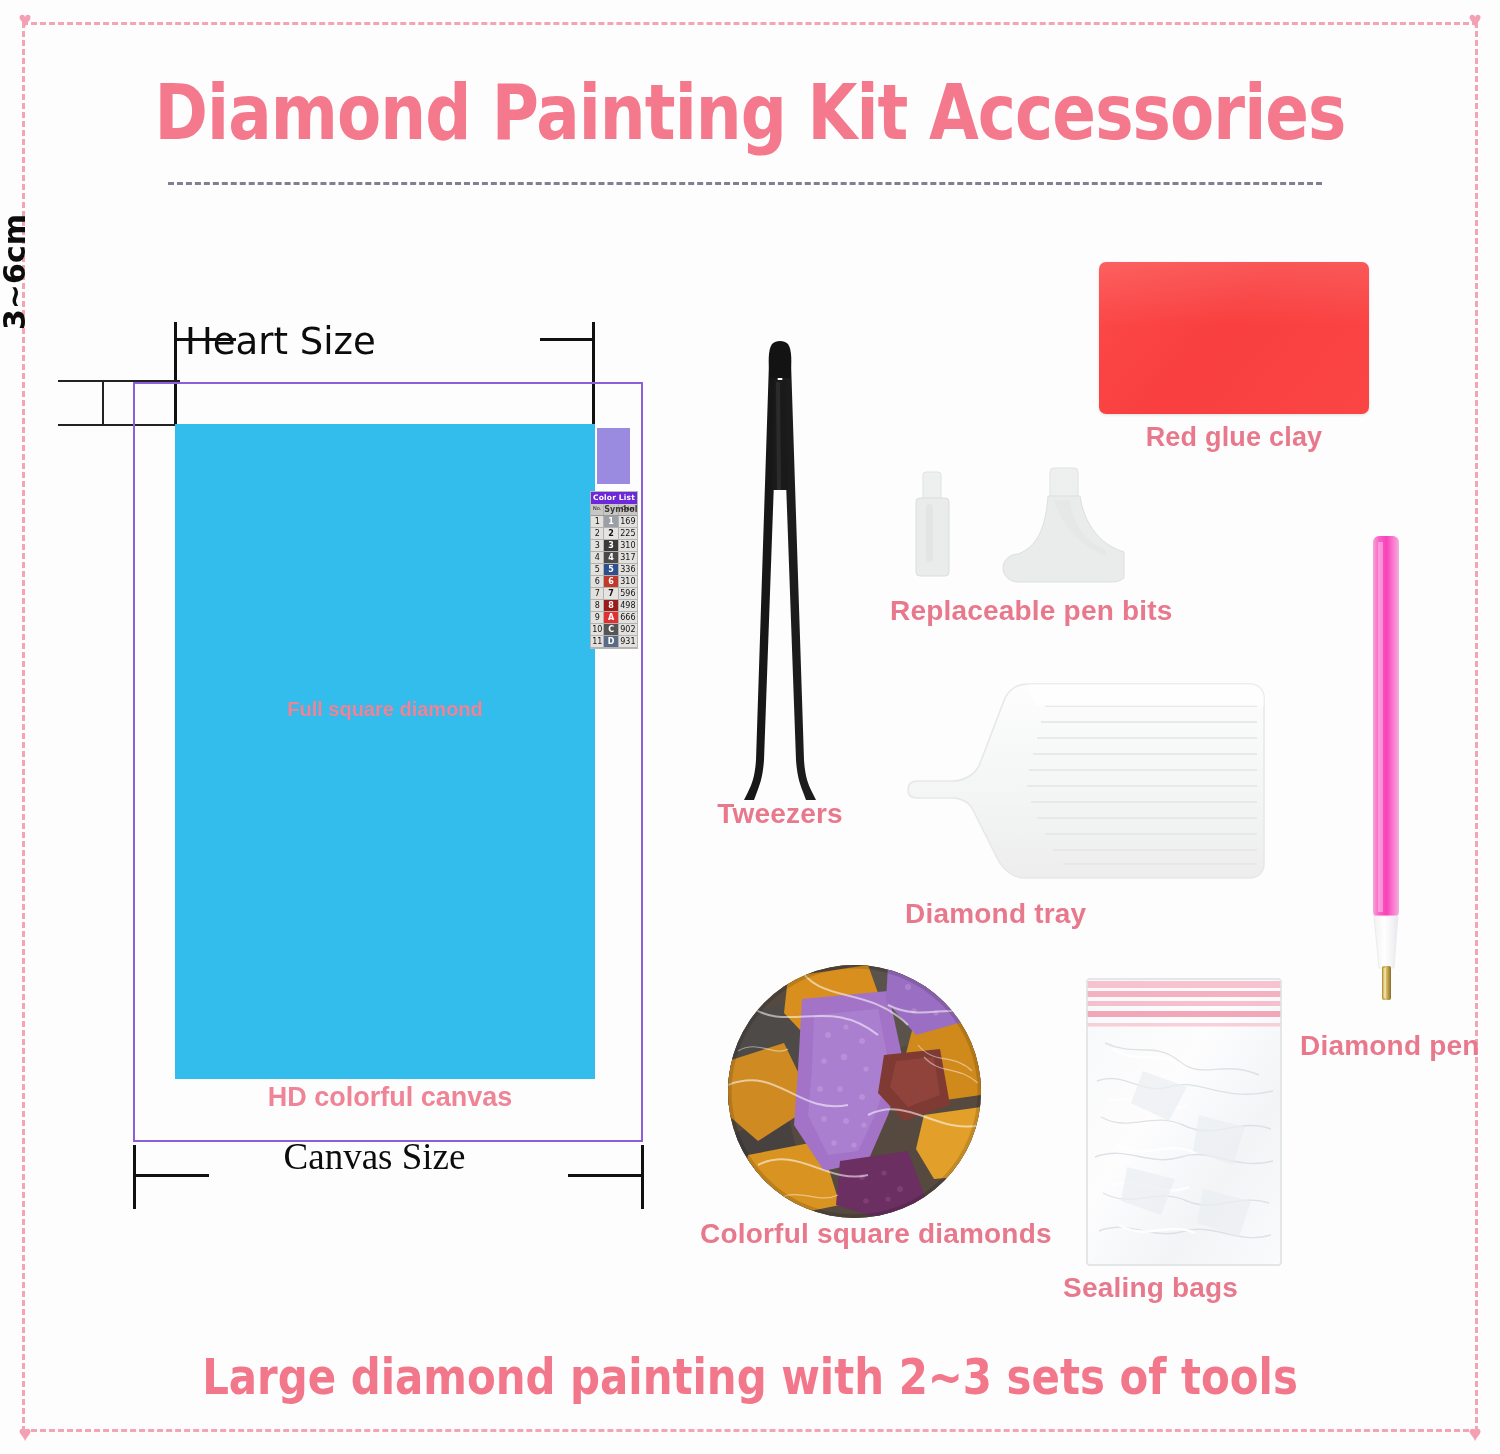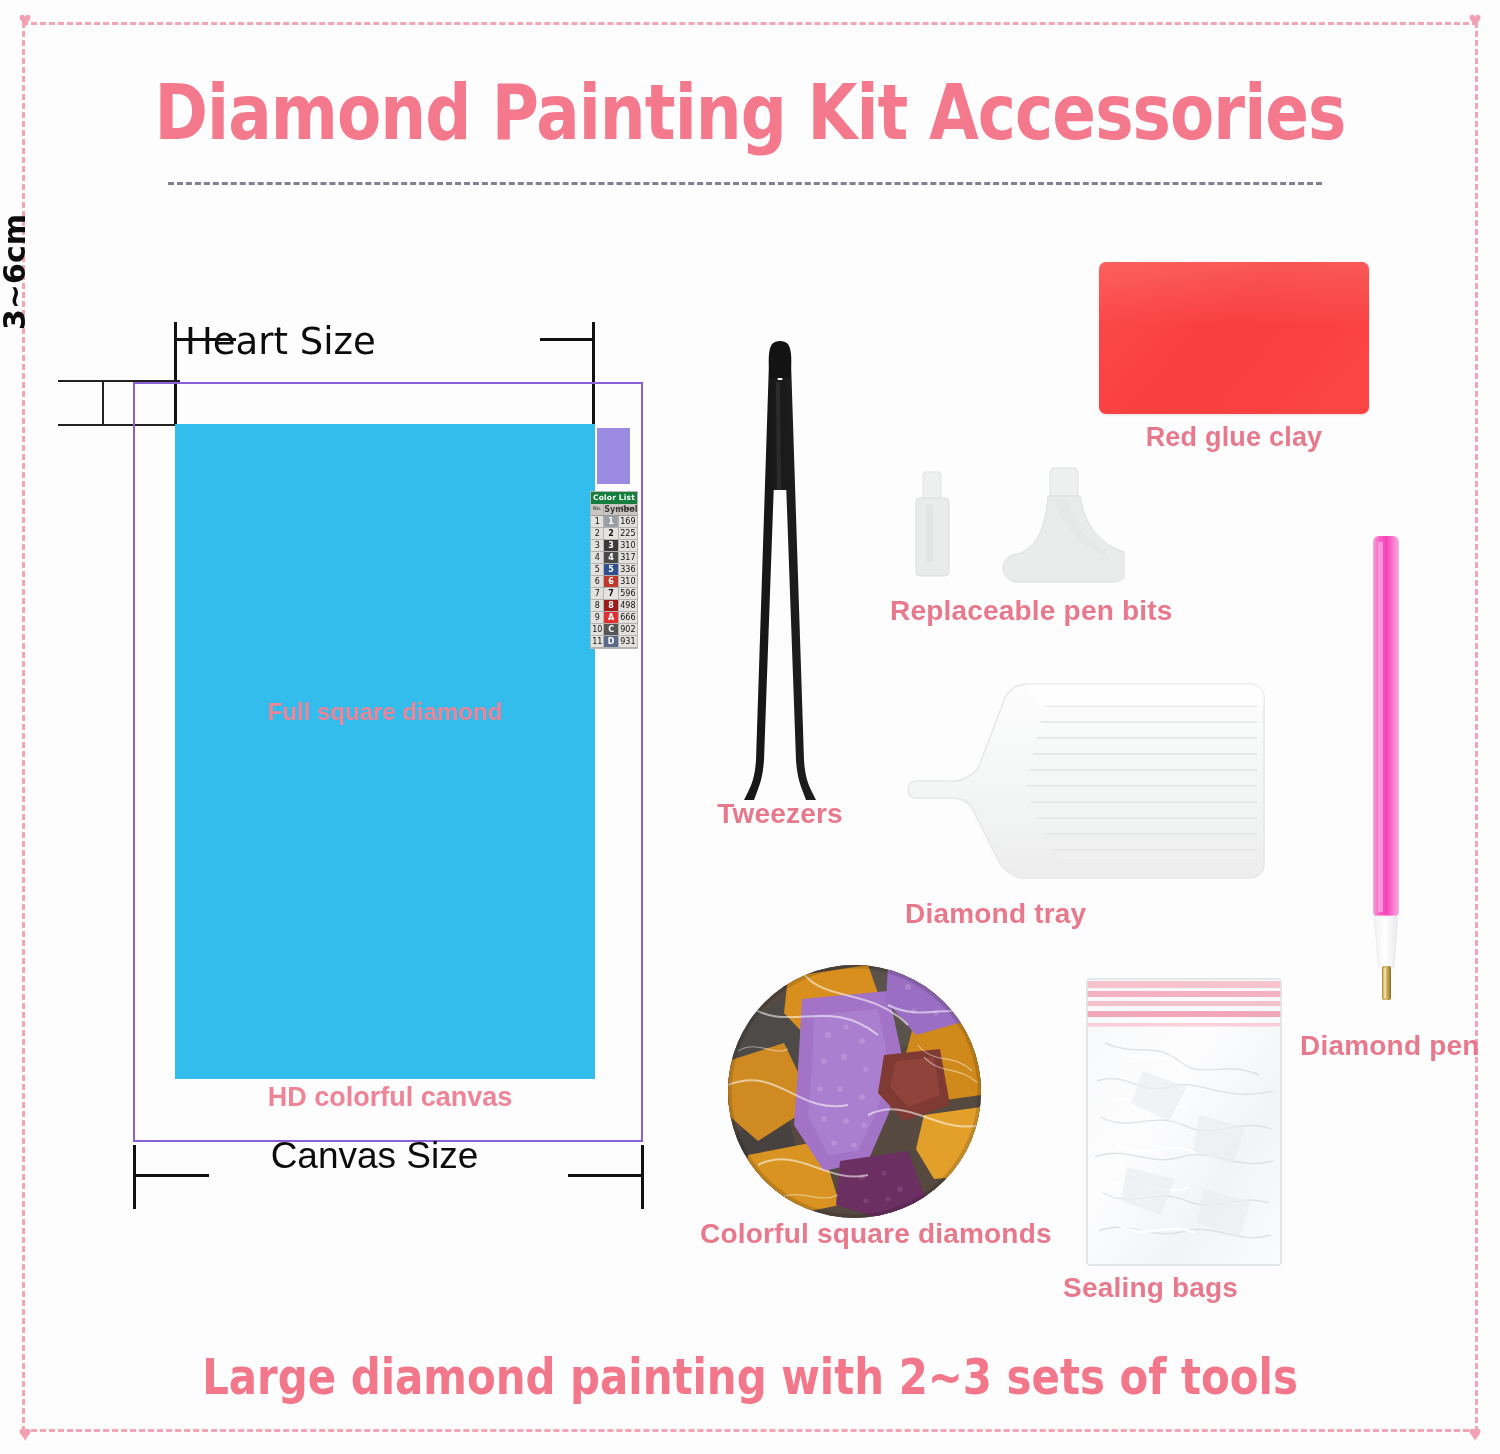--- a/index.html
+++ b/index.html
@@ -110,21 +110,21 @@
   .colorlist{
     position:absolute;
     left:590px;top:191px;
     width:48px;
     background:#d8d6d2;
     border:1px solid #b8b6b2;
     box-sizing:border-box;
     font-family:"DejaVu Sans",sans-serif;
   }
   .cl-head{
-    background:#15803d;color:#fff;
+    background:#6d28d9;color:#fff;
     font-size:7.5px;font-weight:bold;
     text-align:center;
     padding:1px 0 1.5px;
     letter-spacing:.2px;
   }
   .cl-sub{
     display:flex;background:#c9c7c3;
     font-size:5px;color:#3a3a3a;
     border-bottom:1px solid #9a9894;
   }
@@ -139,21 +139,21 @@
   .cl-row span{display:block;text-align:center;}
   .c-no{width:13px;border-right:1px solid #b4b2ae;color:#111;}
   .c-sym{width:14px;border-right:1px solid #b4b2ae;font-weight:bold;font-size:8px;}
   .c-col{width:19px;color:#111;}
 
   .blue-caption{
     position:absolute;
     left:175px;top:398px;width:420px;
     text-align:center;
     color:#ef8497;
-    font-weight:bold;font-size:24px;
+    font-weight:bold;font-size:20px;
     text-shadow:0 0 1px rgba(0,0,0,.06);
   }
   .hd-caption{
     position:absolute;
     left:133px;top:782px;width:514px;
     text-align:center;
     color:#ef8497;
     font-weight:bold;font-size:27px;
   }
   .v-tick{position:absolute;width:3px;background:#111;}
@@ -164,21 +164,21 @@
     left:185px;top:20px;width:420px;
     text-align:left;
     font-size:37px;color:#0c0c0c;
     font-family:"DejaVu Sans",sans-serif;
   }
   .canvas-size-txt{
     position:absolute;
     left:133px;top:835px;width:483px;
     text-align:center;
     font-size:37px;color:#0c0c0c;
-    font-family:Liberation Sans, sans-serif;
+    font-family:Liberation Serif, serif;
   }
   .cm-txt{
     position:absolute;
     left:-3px;top:30px;
     font-size:30px;font-weight:bold;color:#0c0c0c;
     font-family:"DejaVu Sans",sans-serif;
     transform:rotate(-90deg);
     transform-origin:left top;
     white-space:nowrap;
   }

